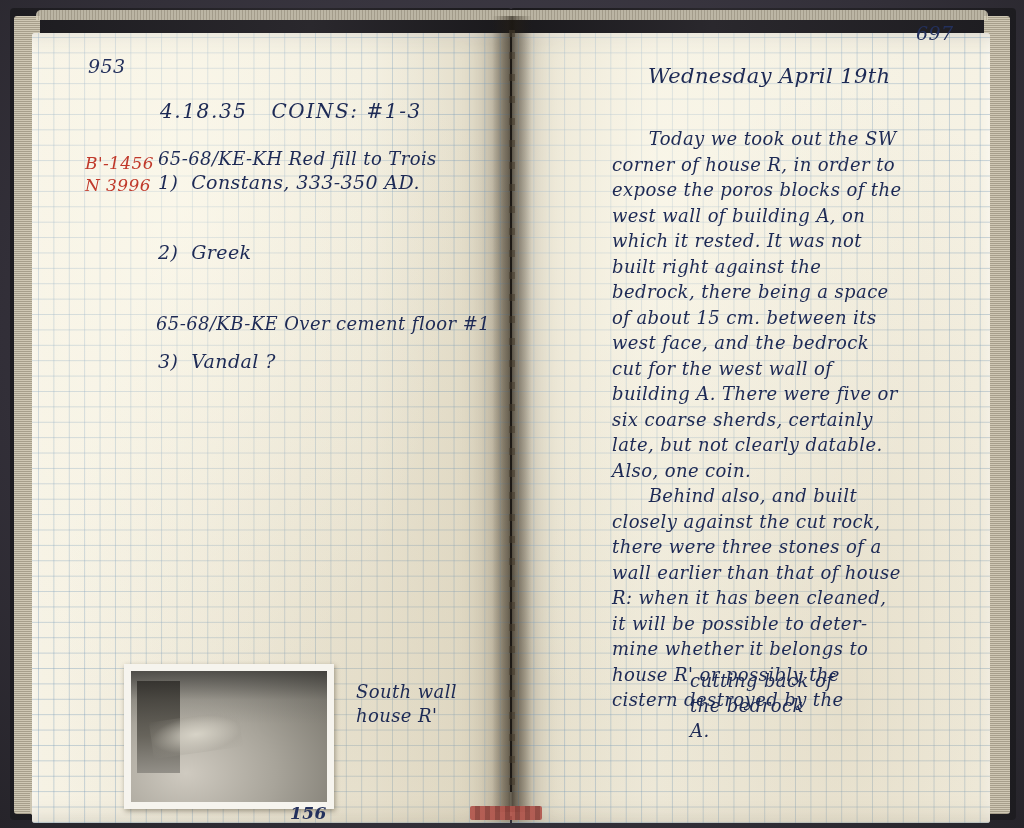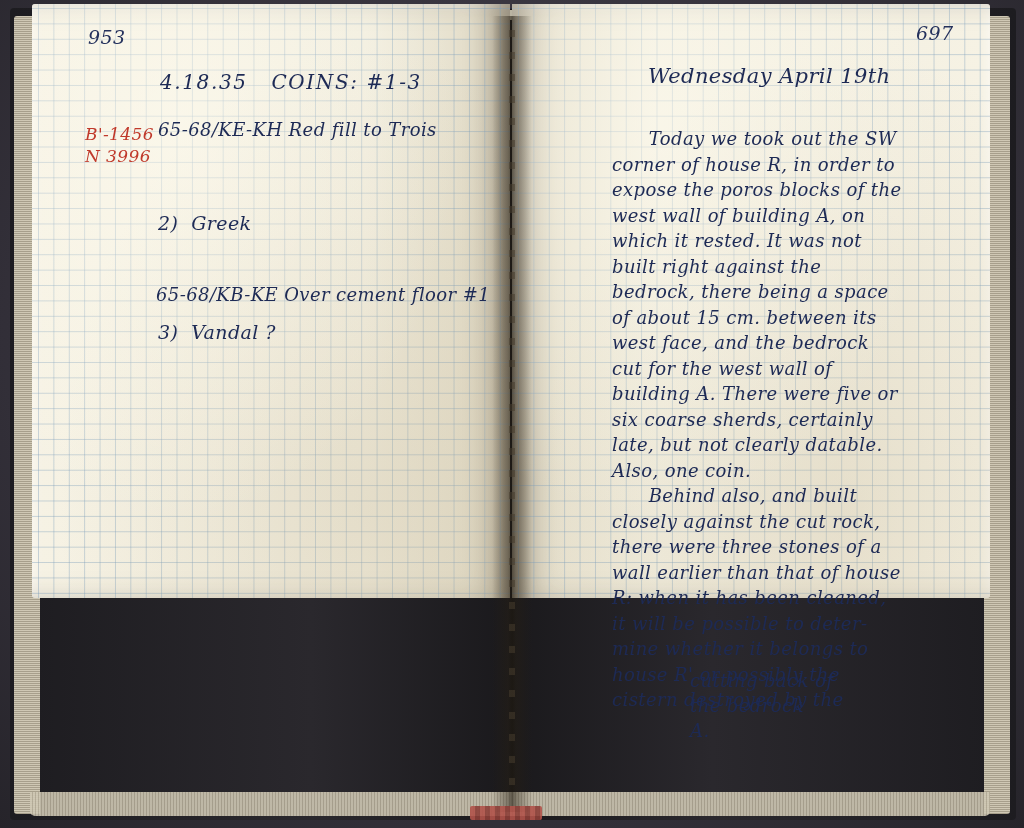--- a/index.html
+++ b/index.html
@@ -50,22 +50,22 @@
   #edge-bottom{ left: 30px; top: 792px; width: 960px; height: 24px;
                 background: repeating-linear-gradient(90deg,#cfc8b4 0px,#cfc8b4 2px,#b3ab97 2px,#b3ab97 3px);
                 border-radius: 0 0 5px 5px; opacity: .9;}
   #edge-top   { left: 36px; top: 10px; width: 952px; height: 10px;
                 background: repeating-linear-gradient(90deg,#d6cfba 0px,#d6cfba 2px,#b9b19c 2px,#b9b19c 3px);
                 border-radius: 5px 5px 0 0; opacity:.85;}
 
   
   .page {
     position: absolute;
-    top: 4px;
-    height: 594px;
+    top: 33px;
+    height: 790px;
     background: #f3efe0;
     overflow: hidden;
   }
   #page-left {
     left: 32px; width: 478px;
     border-radius: 3px 0 0 3px;
     box-shadow: inset -26px 0 34px -14px rgba(60,50,35,0.55),
                 inset 3px 3px 10px rgba(255,255,255,0.5);
     background: linear-gradient(90deg,#f6f2e4 0%, #f2eedf 70%, #e0d9c4 100%);
   }
@@ -213,20 +213,21 @@
     <div class="paper-tint"></div>
 
     <span class="pagenum hand" id="pnum-left">953</span>
 
     <span class="hand lp" id="l-head">4.18.35   COINS: #1-3</span>
 
     <span class="hand lp redink" id="l-ref1">B'-1456</span>
     <span class="hand lp redink" id="l-ref2">N 3996</span>
 
     <span class="hand lp" id="l-line1">65-68/KE-KH Red fill to Trois</span>
+    <span class="hand lp" id="l-line2">1)  Constans, 333-350 AD.</span>
     <span class="hand lp" id="l-line3">2)  Greek</span>
     <span class="hand lp" id="l-line4">65-68/KB-KE Over cement floor #1</span>
     <span class="hand lp" id="l-line5">3)  Vandal ?</span>
 
     <div id="photo-mount">
       <div id="photo"></div>
     </div>
 
     <span class="hand lp" id="l-cap1">South wall</span>
     <span class="hand lp" id="l-cap2">house R'</span>

